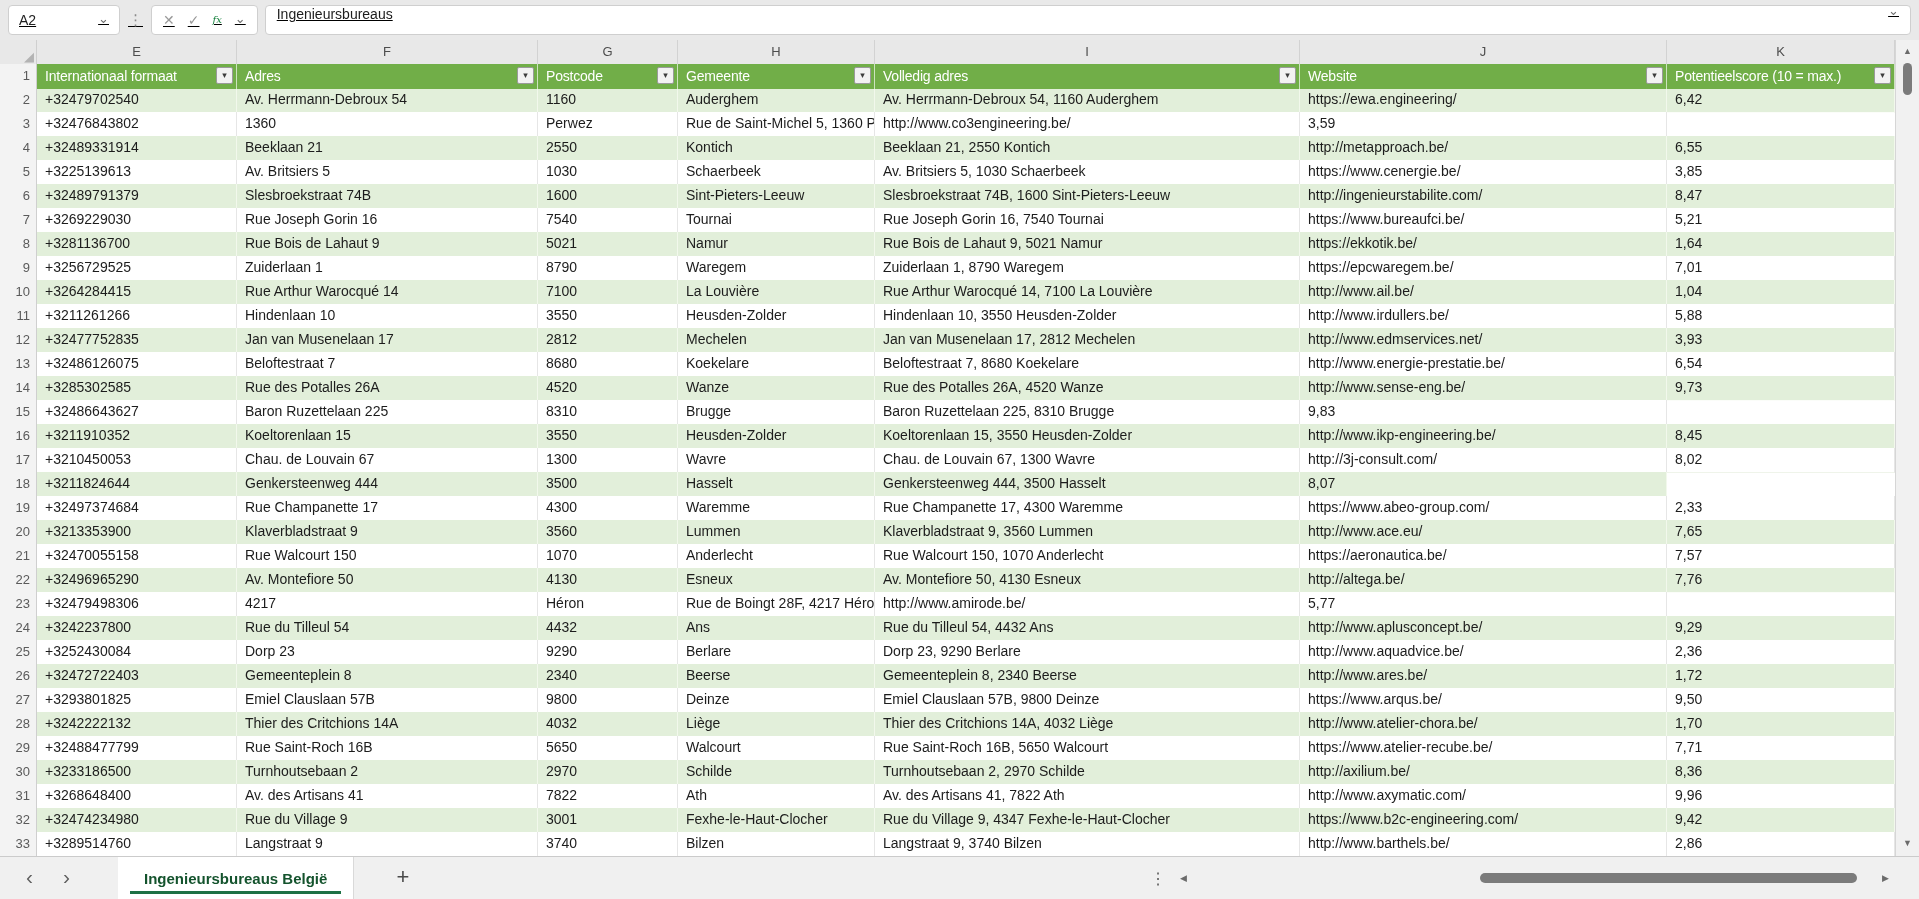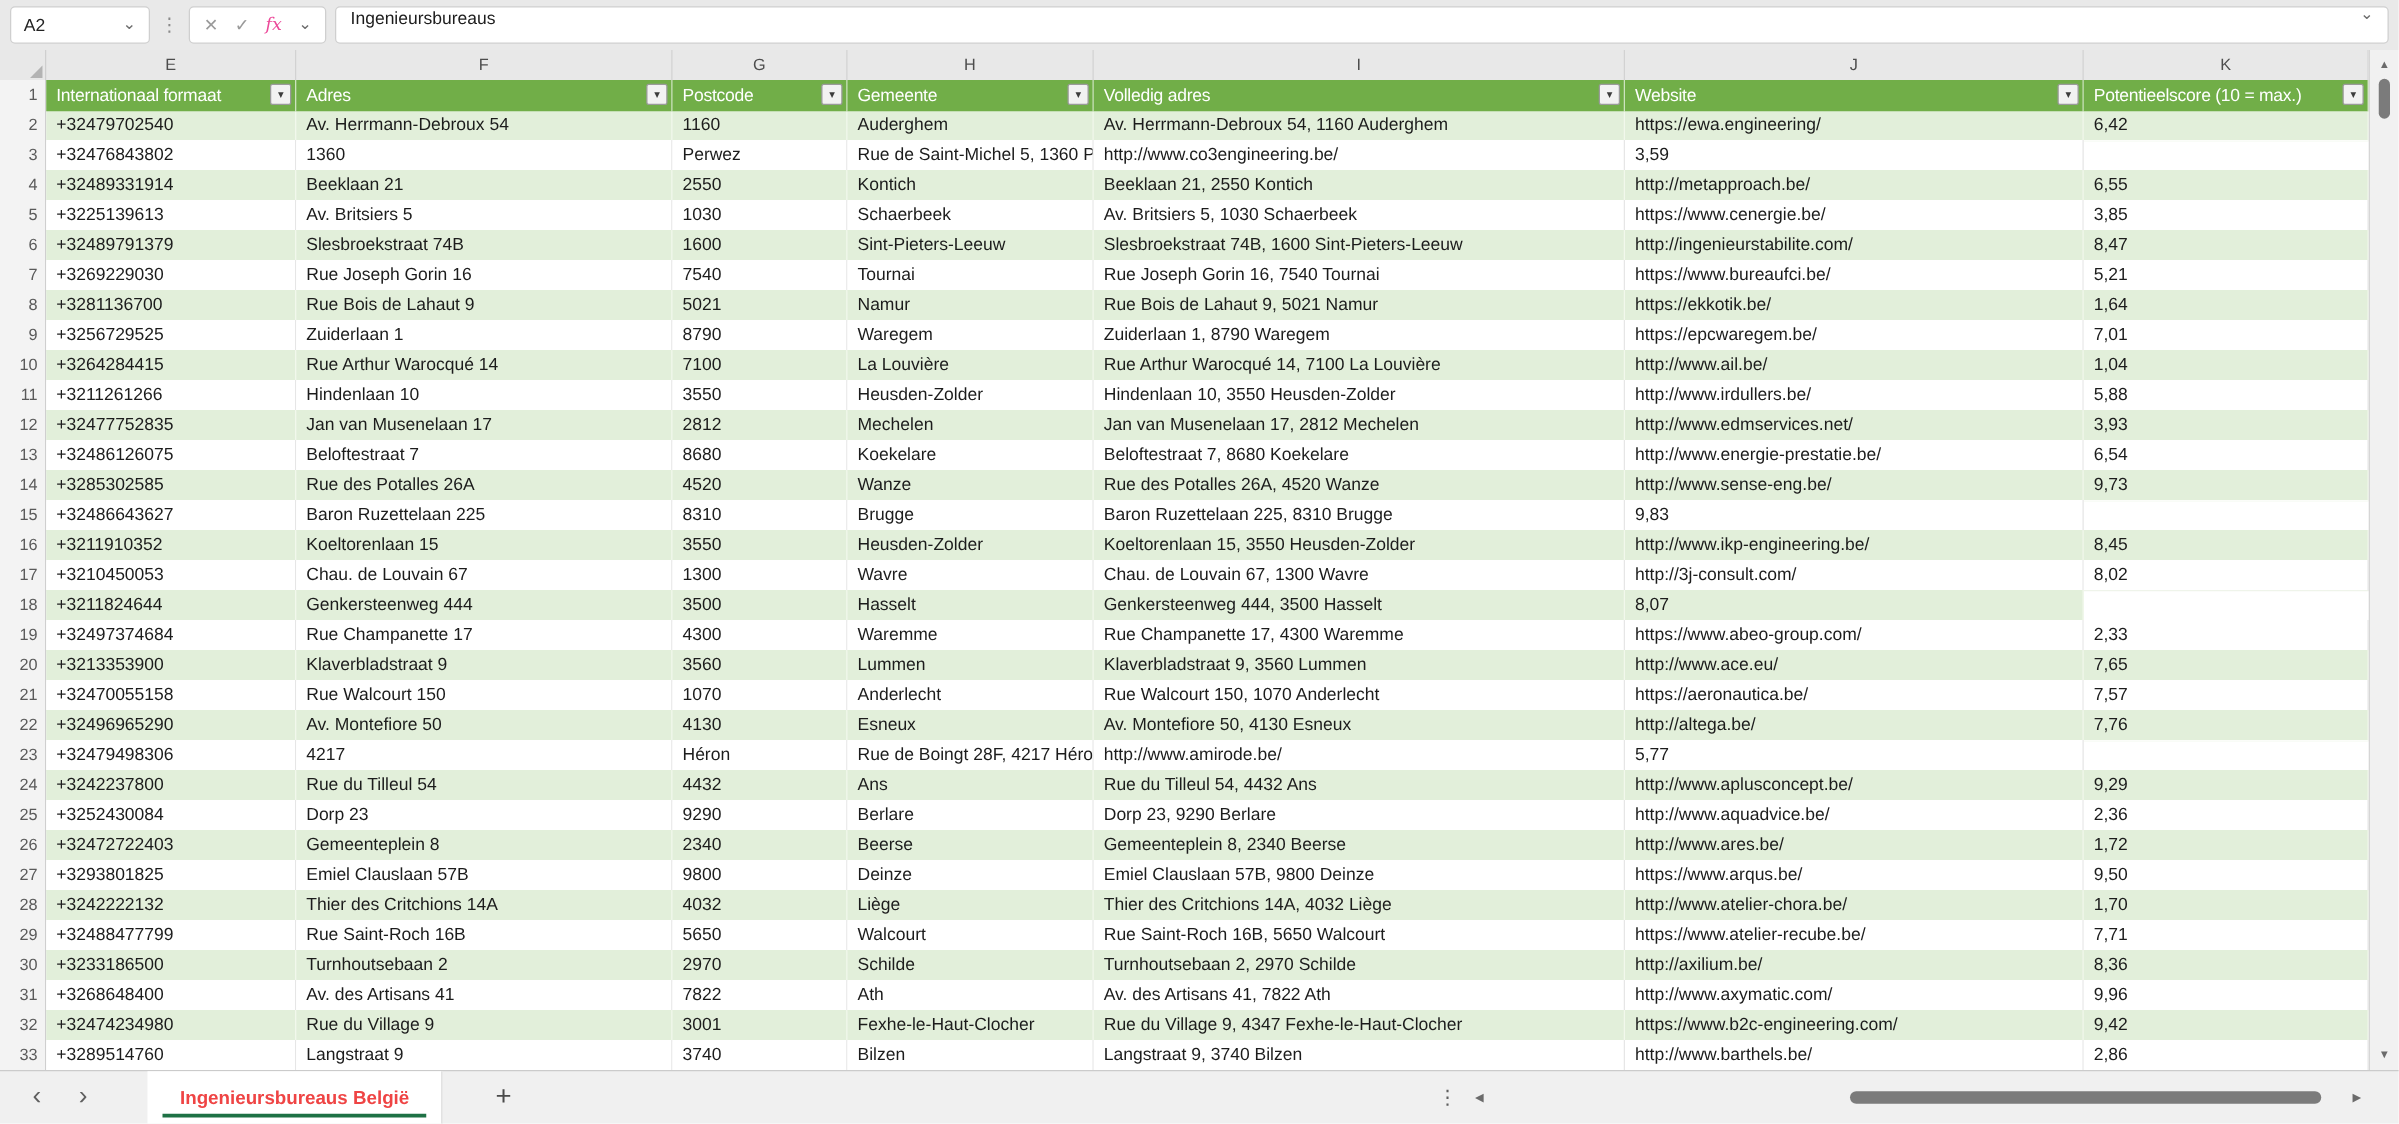--- a/index.html
+++ b/index.html
@@ -15,36 +15,37 @@
     --band:#E2EFDA;
     --tabline:#1E7145;
     --chrome:#e9e9e9;
   }
 
   
   .formula-bar {
     height:40px; background:var(--chrome);
     display:flex; align-items:center; gap:7px;
     padding:16px 8px;
+    text-decoration:underline;
   }
   .name-box {
     width:112px; height:30px; background:#fff;
     border:1px solid #cfcfcf; border-radius:4px;
     display:flex; align-items:center; padding:0 10px;
     font-size:14px; color:#222; cursor:pointer;
   }
   .chev { color:#6f6f6f; font-size:13px; line-height:1; transform:translateY(-2px); }
   .name-box .chev { margin-left:auto; }
   .fb-dots { color:#8a8a8a; font-size:15px; cursor:col-resize; padding:0 1px; }
   .fx-group {
     height:30px; background:#fff; border:1px solid #cfcfcf; border-radius:4px;
     display:flex; align-items:center; gap:13px; padding:0 11px;
   }
   .fxbtn { color:#9a9a9a; font-size:14px; cursor:pointer; line-height:1; }
-  .fxbtn.fx { color:#ec4899; font-style:italic; font-family:"DejaVu Serif", serif; font-size:14px; }
+  .fxbtn.fx { color:#15803d; font-style:italic; font-family:"DejaVu Serif", serif; font-size:10px; }
   .formula-input {
     flex:1; height:30px; background:#fff; border:1px solid #cfcfcf; border-radius:4px;
     display:flex; align-items:flex-start; padding:0 11px;
     font-size:14px; color:#1c1c1c; cursor:text;
   }
   .formula-input .chev { margin-left:auto; }
 
   
   .sheet { position:relative; height:816px; background:#fff; }
   .grid-row { display:grid; grid-template-columns:37px 200px 301px 140px 197px 425px 367px 228px; width:1895px; }
@@ -103,21 +104,21 @@
   .bottom-bar {
     height:43px; background:#f0f0f0; border-top:1px solid #cbcbcb;
     display:flex; align-items:center; position:relative;
   }
   .nav-arrow { color:#5f5f5f; font-size:21px; line-height:1; cursor:pointer; padding:0 2px; transform:translateY(-2px); }
   .nav-prev { margin-left:24px; }
   .nav-next { margin-left:26px; }
   .sheet-tab {
     margin-left:46px; height:42px; background:#fff;
     display:flex; align-items:center; padding:0 26px;
-    font-weight:bold; font-size:15px; color:#ef4444;
+    font-weight:bold; font-size:15px; color:#14532d;
     border-right:1px solid #d9d9d9; position:relative; cursor:pointer;
   }
   .sheet-tab .underline { position:absolute; left:12px; right:12px; bottom:5px; height:3px; background:var(--tabline); }
   .add-sheet { margin-left:42px; font-size:22px; color:#4a4a4a; cursor:pointer; line-height:1; transform:translateY(-1px); }
 
   .bb-dots { position:absolute; left:1150px; color:#5f5f5f; font-size:16px; cursor:col-resize; }
   .hscroll { position:absolute; left:1176px; right:26px; display:flex; align-items:center; height:100%; }
   .hscroll .sarrow { padding:0 4px; font-size:9px; }
   .htrack { position:relative; flex:1; height:10px; }
   .hthumb { position:absolute; left:42%; width:55%; height:10px; background:#7b7b7b; border-radius:5px; cursor:grab; }

